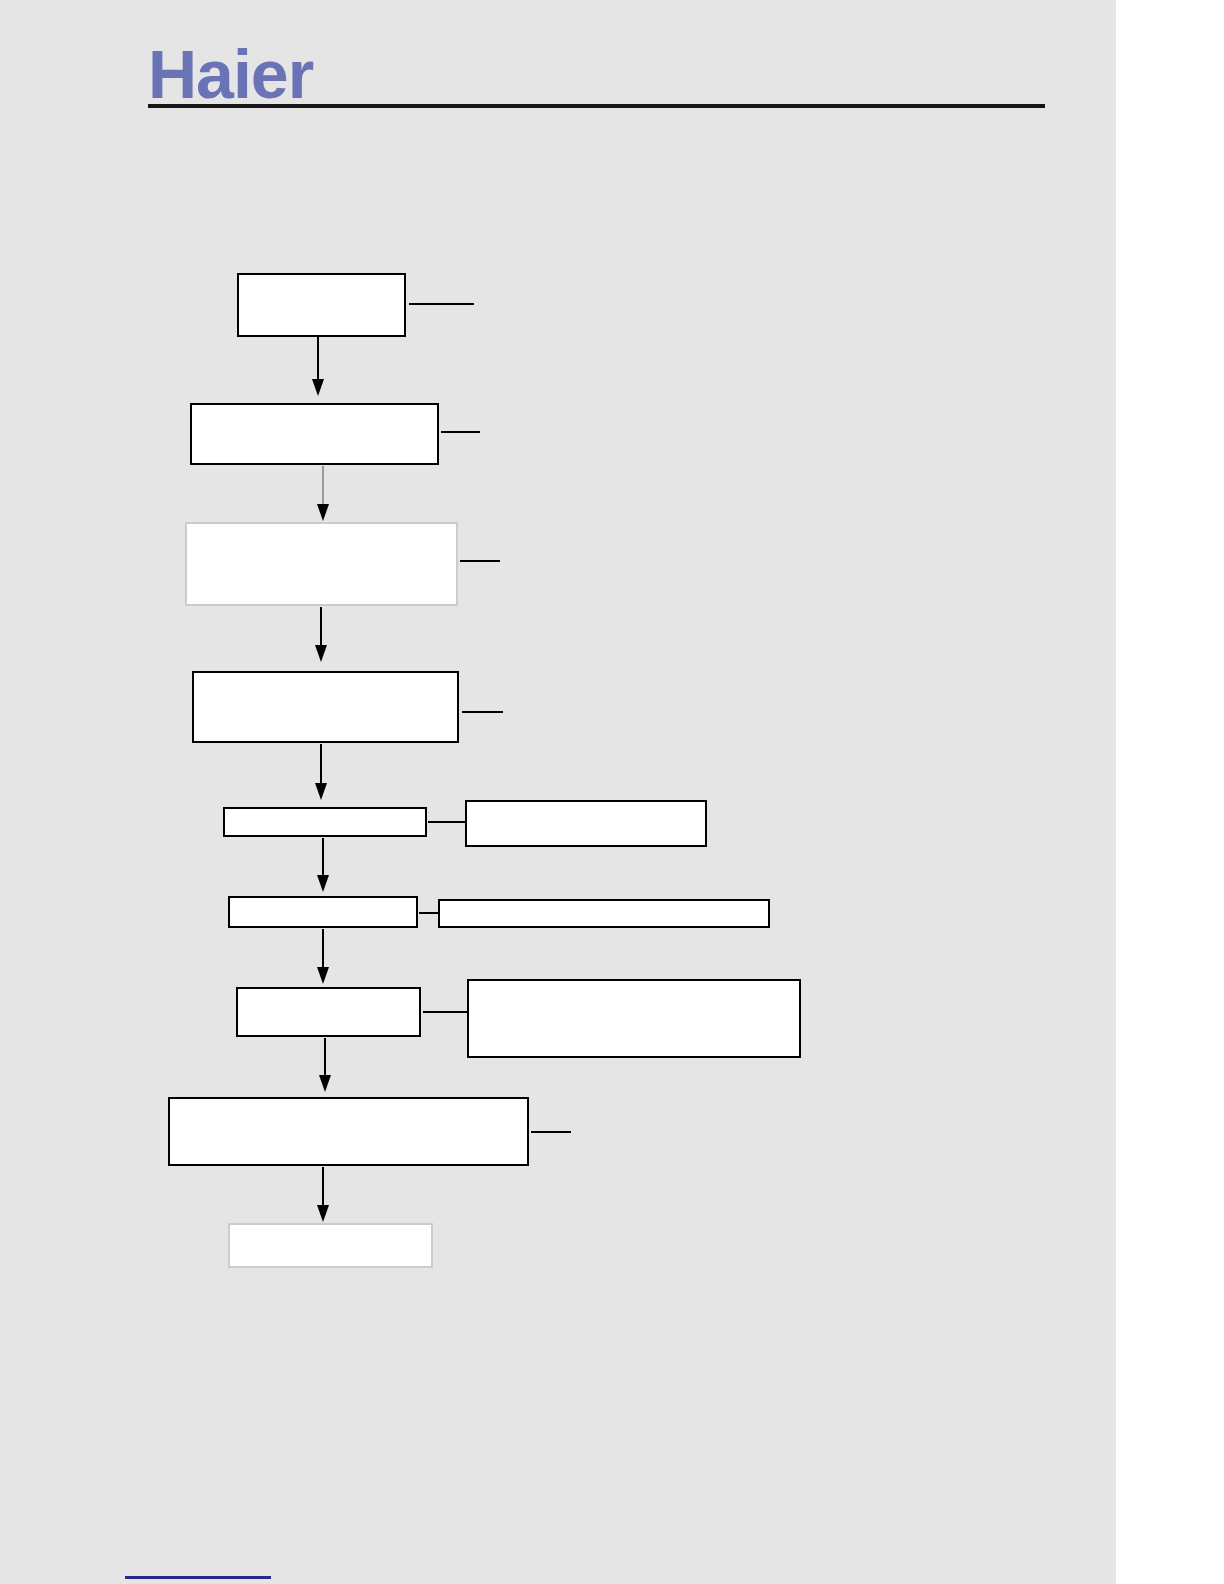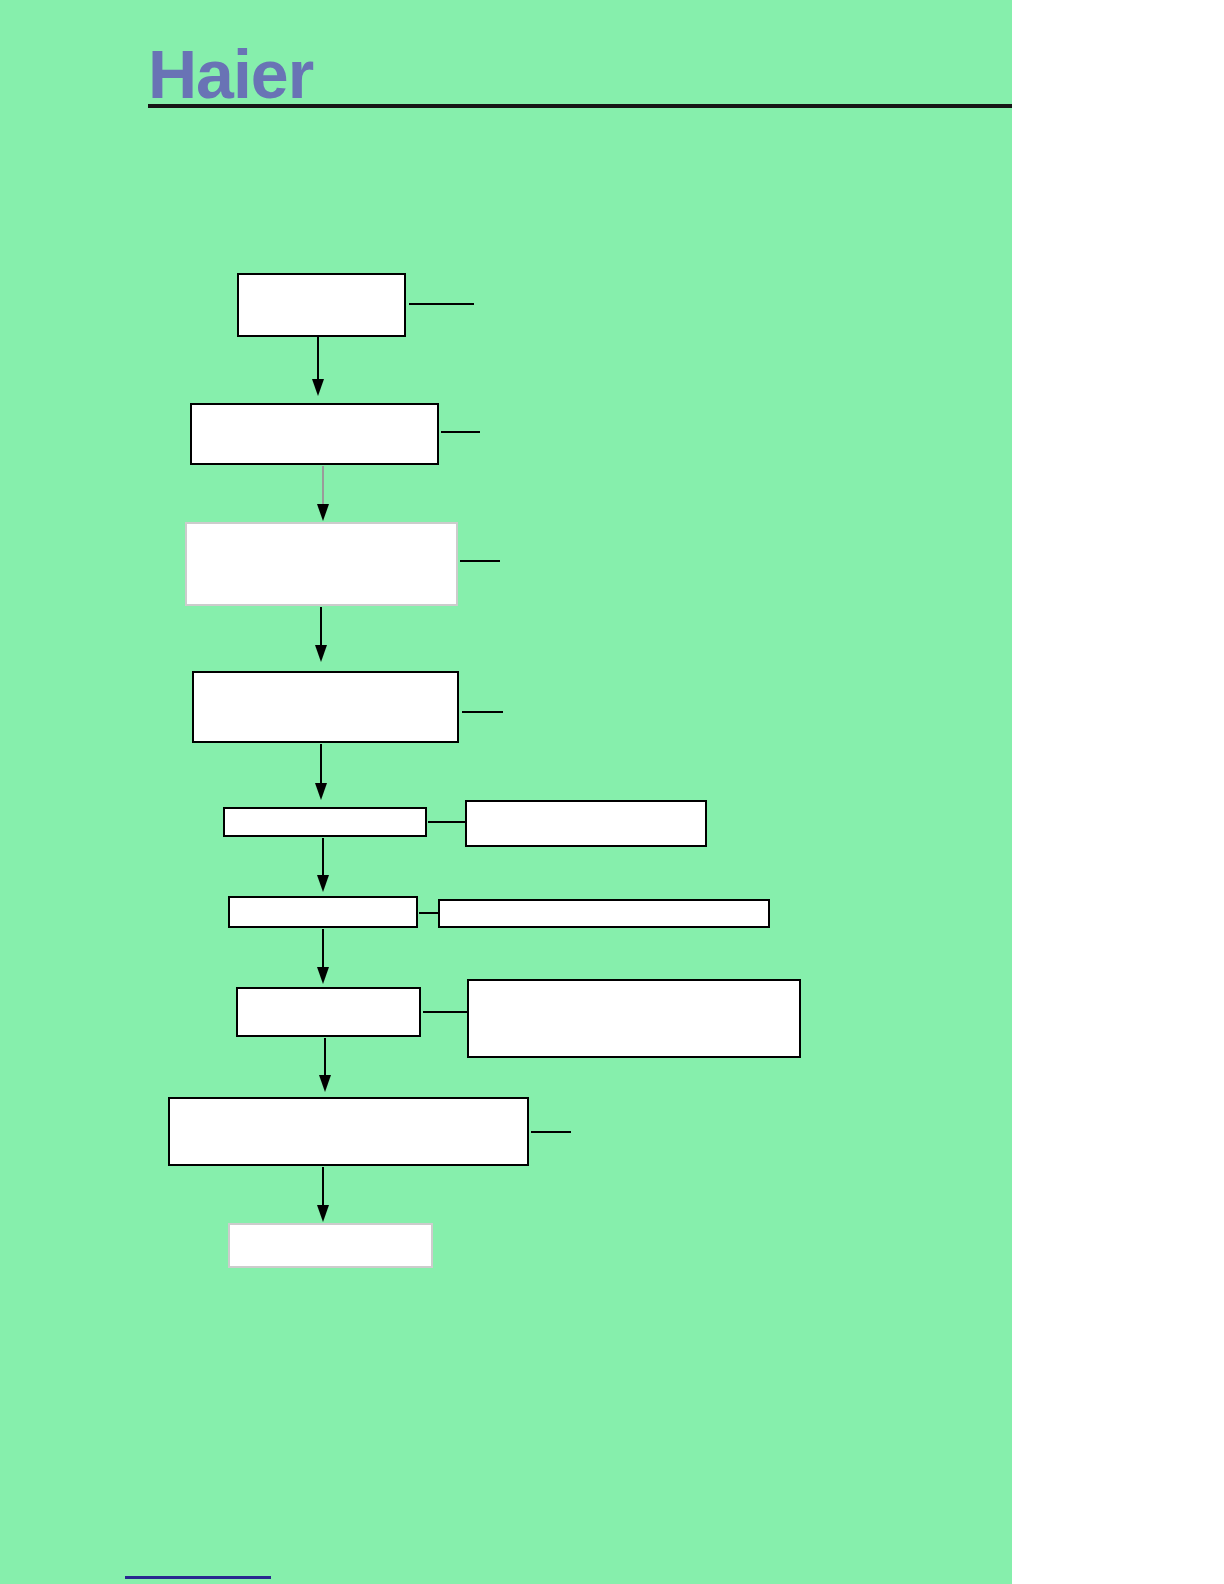--- a/index.html
+++ b/index.html
@@ -1,20 +1,20 @@
 <!DOCTYPE html>
 <html><head>
 <meta charset="utf-8">
 <style>
   html,body{margin:0;padding:0;background:#ffffff;}
   .page{
     position:relative;
-    width:1012px;
+    width:1116px;
     height:1584px;
-    background:#86efac;
+    background:#e5e5e5;
     font-family:"Liberation Sans", sans-serif;
     overflow:hidden;
   }
   
   .logo{
     position:absolute;
     left:148px; top:40px;
     font-size:68px;
     font-weight:bold;
     letter-spacing:-1px;

